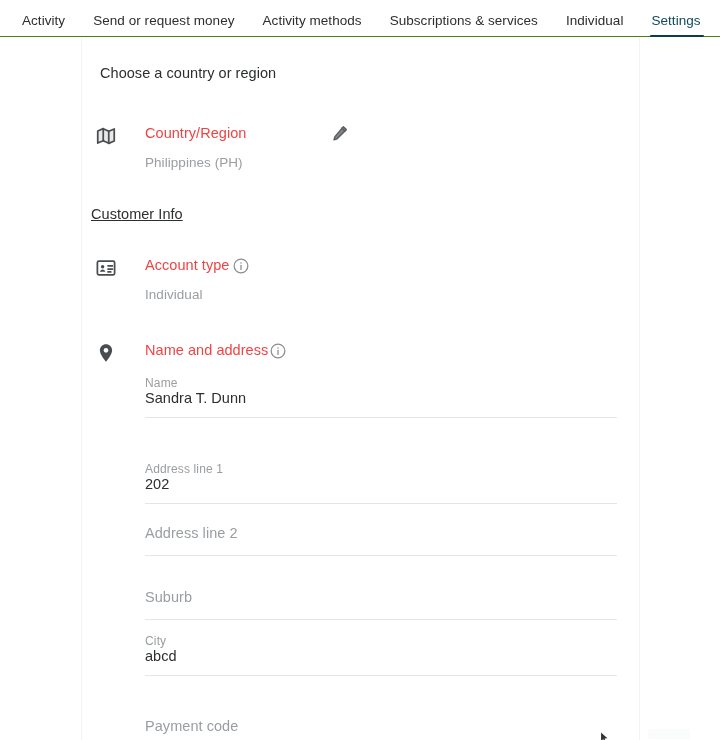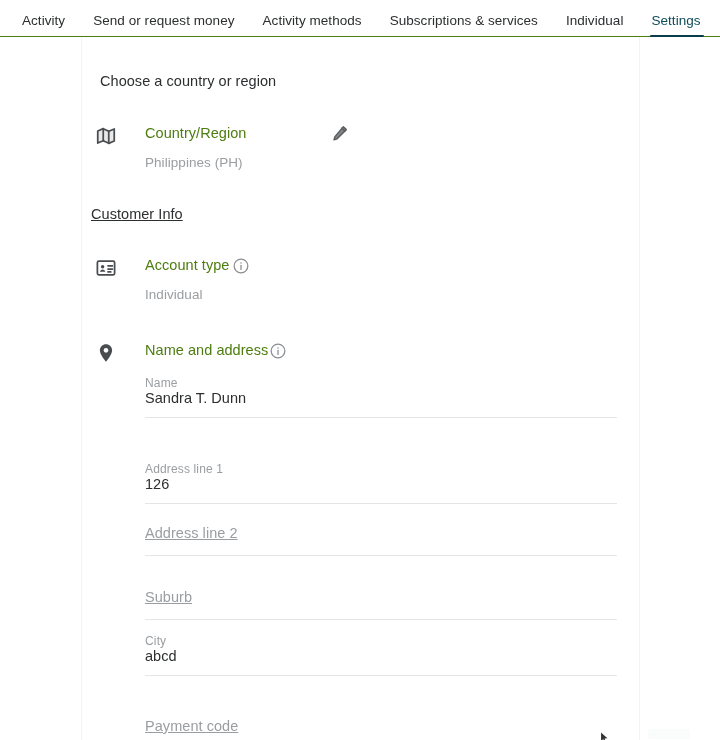--- a/index.html
+++ b/index.html
@@ -70,38 +70,38 @@
     height: 703px;
     padding: 0;
   }
 
   .section-title {
     position: absolute;
     font-size: 14.5px;
     color: #2c2e2f;
     letter-spacing: 0.05px;
   }
-  #title-country { left: 19px; top: 36px; }
+  #title-country { left: 19px; top: 28px; }
   #title-customer { left: 10px; top: 169px; text-decoration: underline; }
 
   
   .row { position: absolute; left: 0; }
   .row-icon {
     position: absolute;
     left: 14px;
     width: 22px; height: 22px;
     color: #4a4d50;
   }
   .row-icon svg { display: block; width: 22px; height: 22px; }
 
   .row-label {
     position: absolute;
     left: 64px;
     font-size: 14.5px;
-    color: #4d7c0f;
+    color: #ef4444;
     letter-spacing: 0.05px;
     white-space: nowrap;
   }
   .row-sub {
     position: absolute;
     left: 64px;
     font-size: 13.5px;
     color: #9a9ea1;
     letter-spacing: 0.05px;
     white-space: nowrap;
@@ -136,21 +136,20 @@
     font-size: 14.5px;
     color: #2c2e2f;
     letter-spacing: 0.05px;
   }
   .field .fp {
     position: absolute;
     left: 0; top: 11px;
     font-size: 14.5px;
     color: #9a9ea1;
     letter-spacing: 0.05px;
-    text-decoration: underline;
   }
   .field .funder {
     position: absolute;
     left: 0; right: 0; top: 41px;
     height: 1px;
     background: #e4e5e7;
   }
 
   
   .cursor-art {
@@ -258,21 +257,21 @@
     </div>
 
     <div class="field" style="top:339px;">
       <span class="fl">Name</span>
       <span class="fv">Sandra T. Dunn</span>
       <span class="funder"></span>
     </div>
 
     <div class="field" style="top:404px;margin-top:21px;">
       <span class="fl">Address line 1</span>
-      <span class="fv">126</span>
+      <span class="fv">202</span>
       <span class="funder"></span>
     </div>
 
     <div class="field" style="top:477px;">
       <span class="fp">Address line 2</span>
       <span class="funder"></span>
     </div>
 
     <div class="field" style="top:541px;">
       <span class="fp">Suburb</span>

